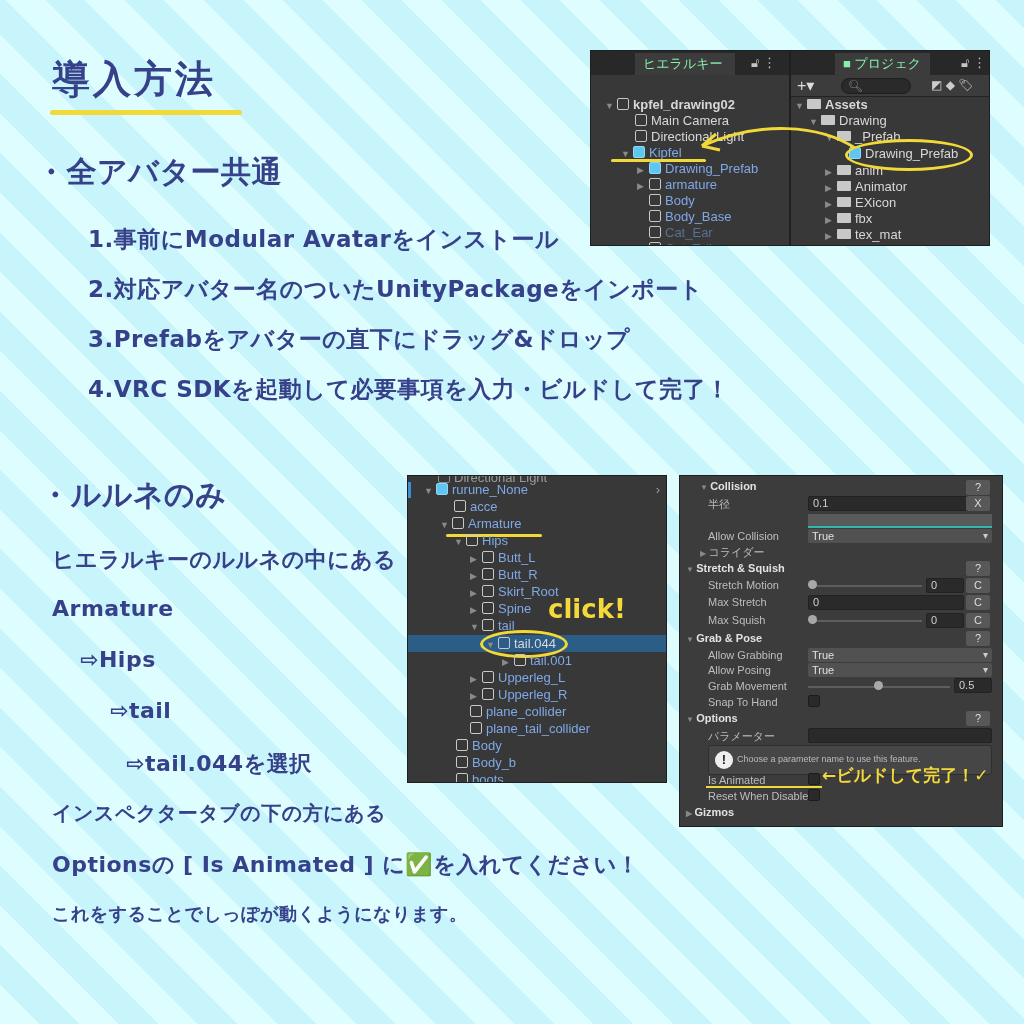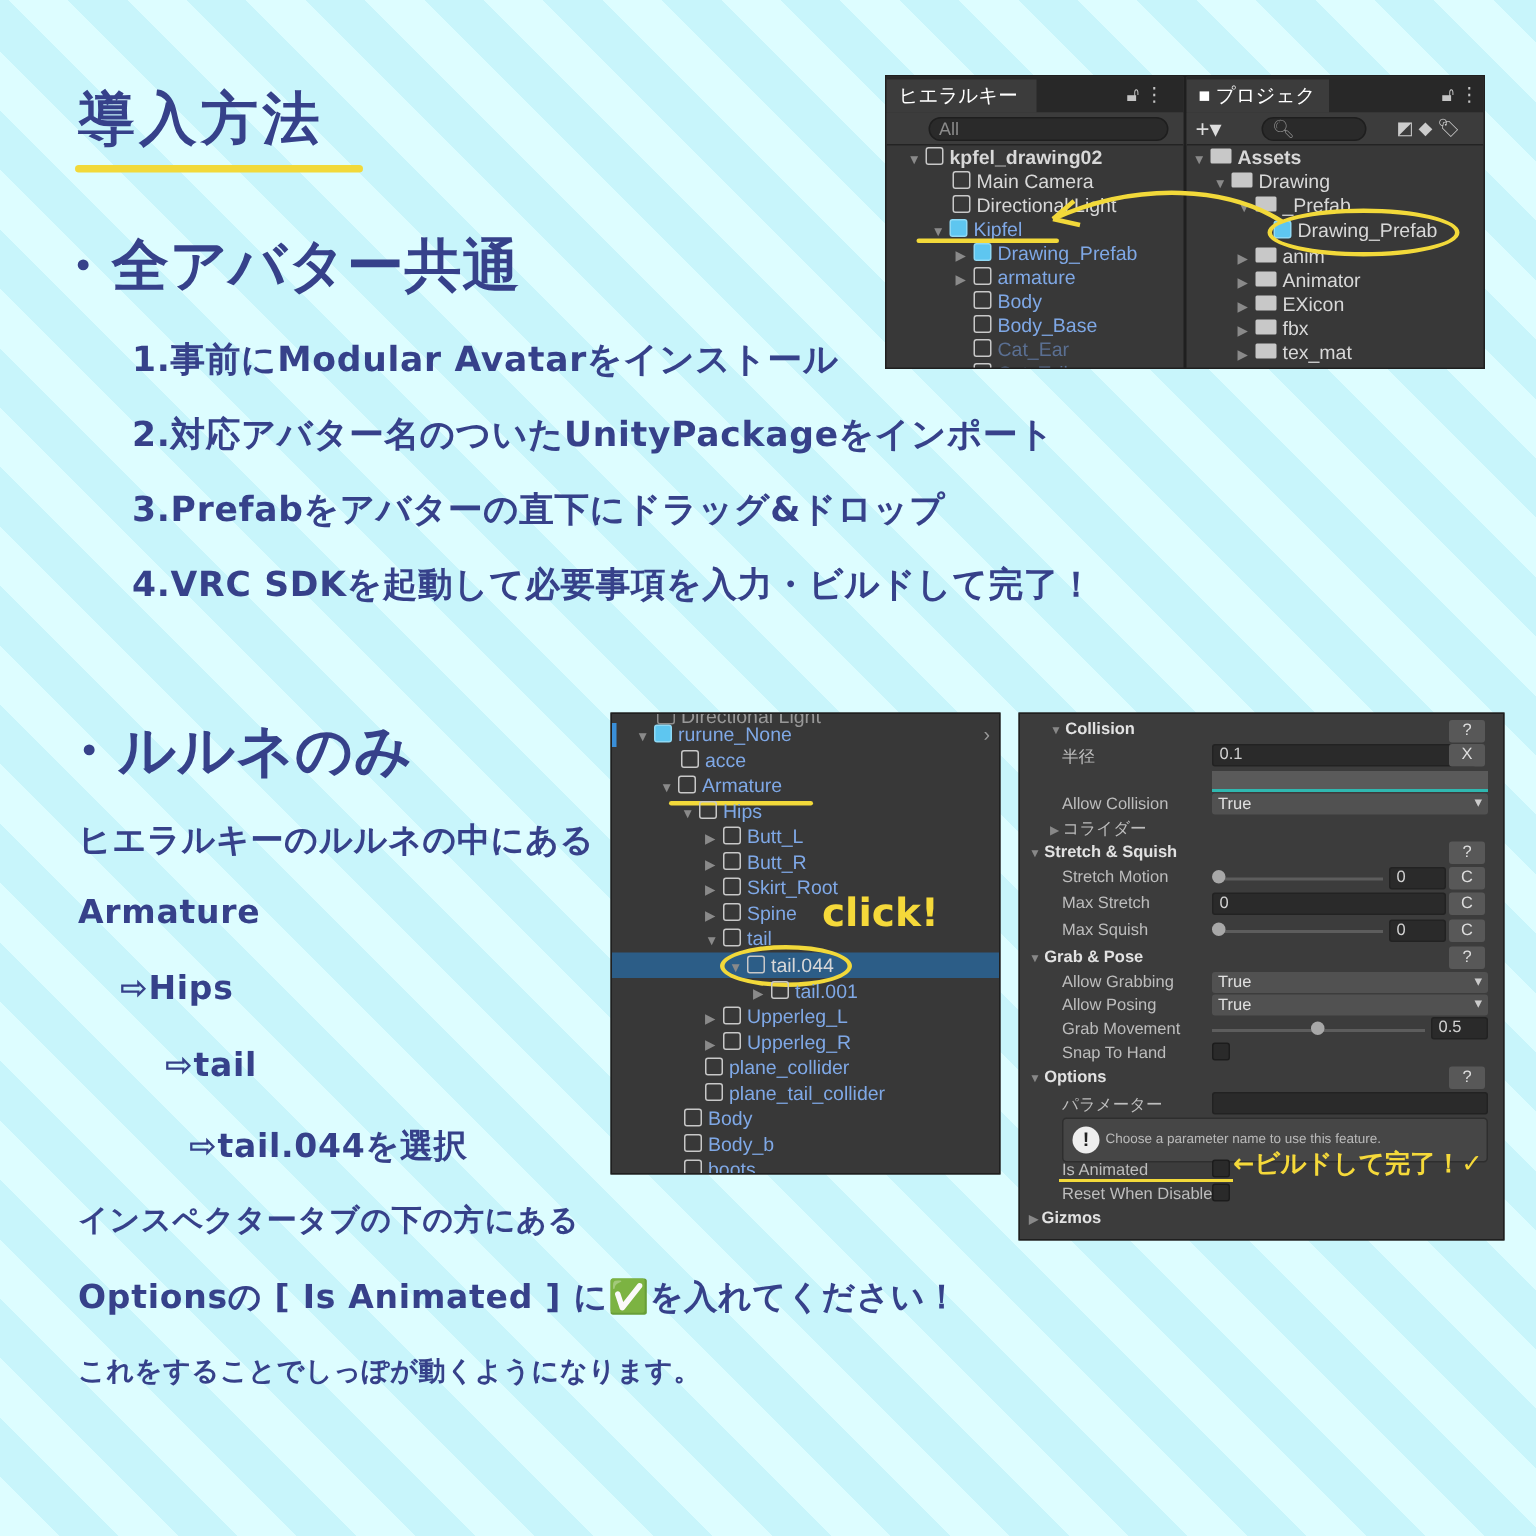--- a/index.html
+++ b/index.html
@@ -8,28 +8,28 @@
     position: relative;
     font-family: "DejaVu Sans", sans-serif;
     background: repeating-linear-gradient(45deg,
       #ddfdff 0px, #ddfdff 28px,
       #c8f5fb 28px, #c8f5fb 56px);
     color: #36418a;
   }
   .txt { position: absolute; font-weight: bold; color: #36418a; white-space: nowrap; letter-spacing: 0.5px; }
   .title { left: 52px; top: 54px; font-size: 38px; letter-spacing: 3px; }
   .title-underline { position: absolute; left: 50px; top: 110px; width: 192px; height: 5px; background: #f2d93a; border-radius: 3px; }
-  .section-head { font-size: 38px; }
+  .section-head { font-size: 30px; }
   .step { font-size: 23px; }
   .body-line { font-size: 22px; }
 
   
   .panel { position: absolute; background: #383838; border: 1px solid #1f1f1f; font-family: "Liberation Sans", sans-serif; color: #d2d2d2; overflow: hidden; }
   .tabbar { position: absolute; left: 0; right: 0; top: 0; height: 24px; background: #282828; }
-  .tab { position: absolute; top: 2px; height: 22px; background: #3c3c3c; color: #ffffff; font-size: 13px; line-height: 22px; padding-left: 8px; }
+  .tab { position: absolute; top: 2px; height: 22px; background: #3c3c3c; color: #86efac; font-size: 13px; line-height: 22px; padding-left: 8px; margin-left: 44px; }
   .tab-icons { position: absolute; top: 4px; font-size: 13px; color: #c4c4c4; }
   .toolbar { position: absolute; left: 0; right: 0; top: 24px; height: 22px; background: #3c3c3c; border-bottom: 1px solid #232323; }
   .search { position: absolute; top: 3px; height: 16px; background: #2a2a2a; border: 1px solid #1e1e1e; border-radius: 8px; font-size: 12px; color: #8a8a8a; line-height: 14px; padding-left: 6px; }
   .row { position: absolute; height: 16px; font-size: 13px; line-height: 16px; white-space: nowrap; }
   .row .arr { color: #8a8a8a; font-size: 9px; display: inline-block; width: 12px; }
   .row .cube { display: inline-block; width: 12px; height: 12px; border: 1.5px solid #c8c8c8; border-radius: 2px; transform: rotate(0deg); margin-right: 4px; vertical-align: -1px; }
   .row .cube.blue { background: #5ec6f0; border-color: #8fd9f5; }
   .row .folder { display: inline-block; width: 14px; height: 10px; background: #c8c8c8; border-radius: 1px; margin-right: 4px; vertical-align: 0; }
   .c-blue { color: #7fa8e6; }
   .c-white { color: #d8d8d8; }
@@ -58,23 +58,20 @@
 <div class="txt section-head" style="left:36px; top:152px;">・全アバター共通</div>
 <div class="txt step" style="left:88px; top:224px;">1.事前にModular  Avatarをインストール</div>
 <div class="txt step" style="left:88px; top:274px;">2.対応アバター名のついたUnityPackageをインポート</div>
 <div class="txt step" style="left:88px; top:324px;">3.Prefabをアバターの直下にドラッグ&amp;ドロップ</div>
 <div class="txt step" style="left:88px; top:374px;">4.VRC  SDKを起動して必要事項を入力・ビルドして完了！</div>
 
 <div class="panel" style="left:590px; top:50px; width:200px; height:196px;">
   <div class="tabbar">
     <div class="tab" style="left:0; width:100px;">ヒエラルキー</div>
     <div class="tab-icons" style="left:160px;">🔓︎ ⋮</div>
-  </div>
-  <div class="toolbar">
-    <div class="search" style="left:28px; width:160px;">All</div>
   </div>
   <div class="row c-white" style="left:14px; top:46px;"><span class="arr">▼</span><span class="cube"></span><span style="font-weight:bold">kpfel_drawing02</span></div>
   <div class="row c-white" style="left:44px; top:62px;"><span class="cube"></span><span>Main Camera</span></div>
   <div class="row c-white" style="left:44px; top:78px;"><span class="cube"></span><span>Directional Light</span></div>
   <div class="row c-blue" style="left:30px; top:94px;"><span class="arr">▼</span><span class="cube blue"></span><span>Kipfel</span></div>
   <div class="row c-blue" style="left:46px; top:110px;"><span class="arr">▶</span><span class="cube blue"></span><span>Drawing_Prefab</span></div>
   <div class="row c-blue" style="left:46px; top:126px;"><span class="arr">▶</span><span class="cube"></span><span>armature</span></div>
   <div class="row c-blue" style="left:58px; top:142px;"><span class="cube"></span><span>Body</span></div>
   <div class="row c-blue" style="left:58px; top:158px;"><span class="cube"></span><span>Body_Base</span></div>
   <div class="row c-dim" style="left:58px; top:174px;"><span class="cube"></span><span>Cat_Ear</span></div>

